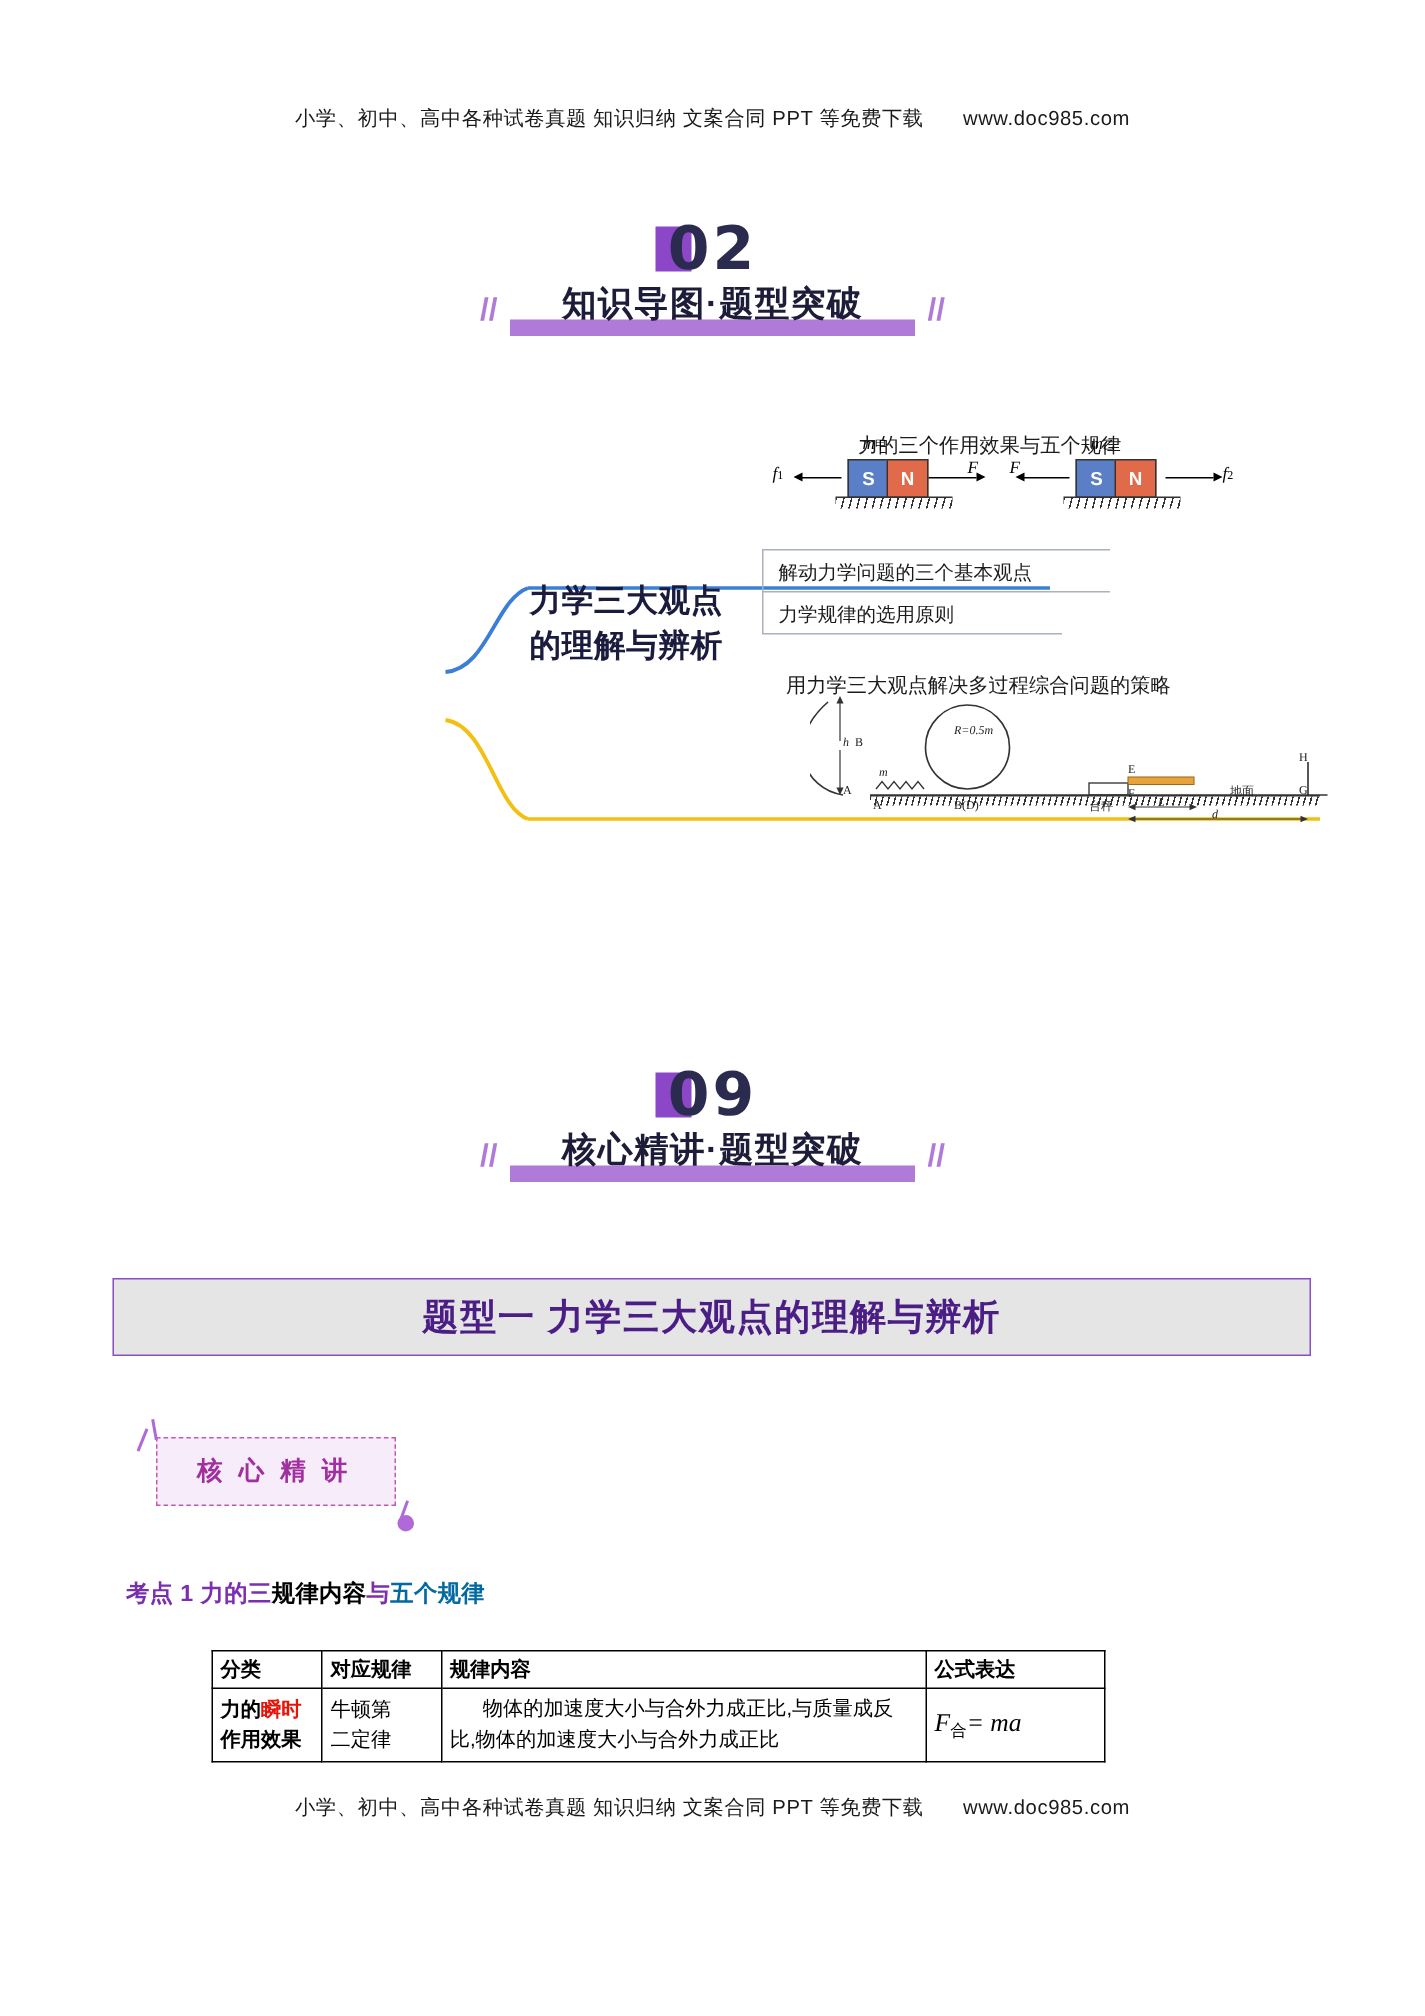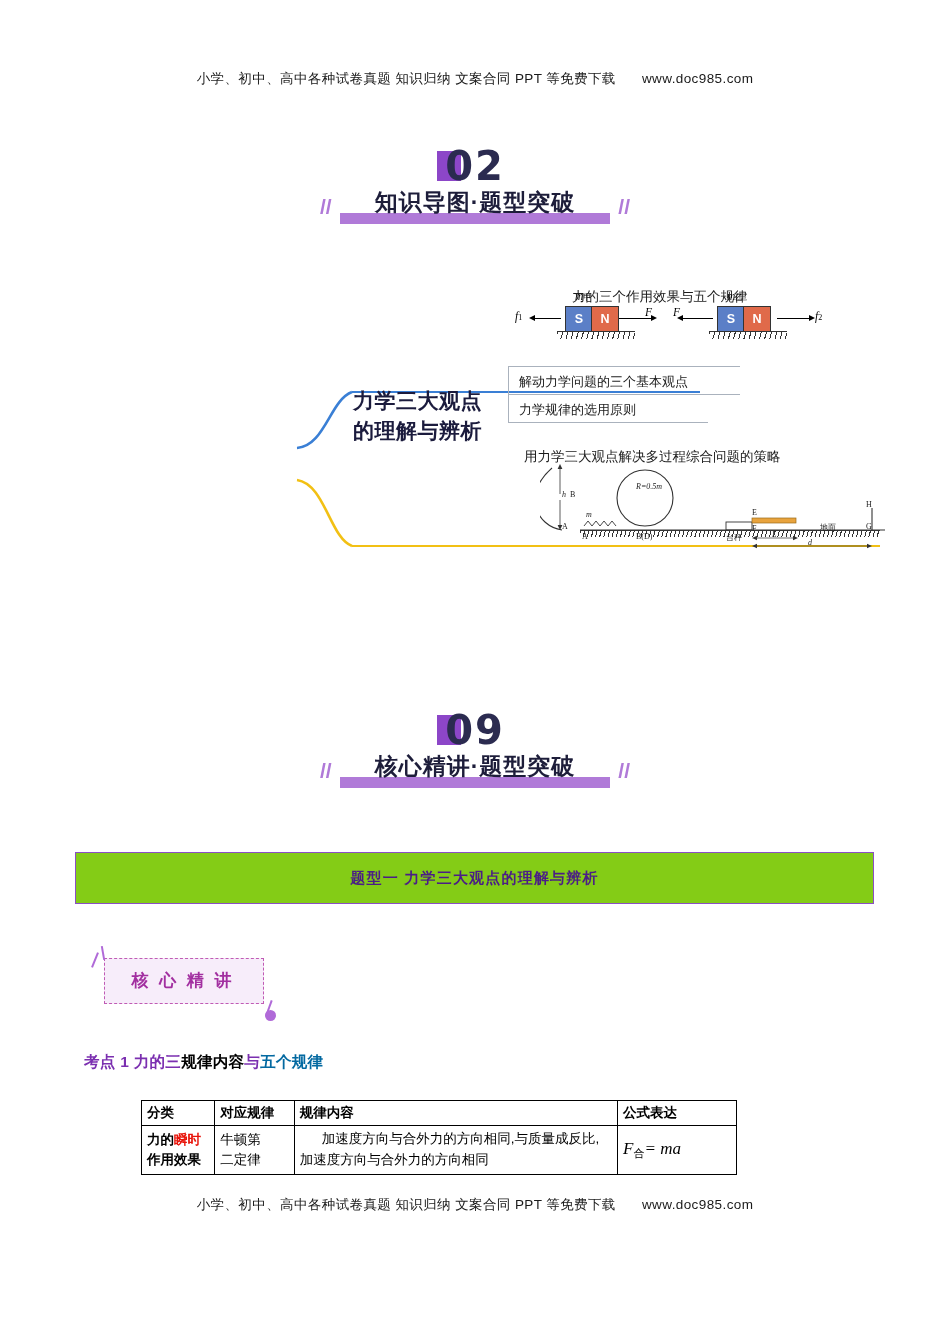--- a/index.html
+++ b/index.html
@@ -202,25 +202,25 @@
   }
 
   
   .type-box {
     position: absolute;
     left: 75px;
     top: 852px;
     width: 797px;
     height: 50px;
     border: 1.6px solid #8a4fc4;
-    background: #84cc16;
+    background: #e5e5e5;
     display: flex;
     align-items: center;
     justify-content: center;
-    font-size: 15px;
+    font-size: 24px;
     font-weight: bold;
     color: #4b1e86;
     letter-spacing: 1.2px;
     text-align: center;
   }
 
   
   .jiangbox {
     position: absolute;
     left: 104px;
@@ -467,21 +467,21 @@
       <th class="col2">对应规律</th>
       <th class="col3">规律内容</th>
       <th class="col4">公式表达</th>
     </tr>
     <tr>
       <td class="cell-c1">
         <span>力的</span><span class="red">瞬时</span><br>
         <span>作用效果</span>
       </td>
       <td class="cell-c2">牛顿第<br>二定律</td>
-      <td class="cell-c3">加速度方向与合外力的方向相同,与质量成反比,加速度方向与合外力的方向相同</td>
+      <td class="cell-c3">物体的加速度大小与合外力成正比,与质量成反比,物体的加速度大小与合外力成正比</td>
       <td class="formula">
         <span>F</span><span class="sub">合</span><span>= ma</span>
       </td>
     </tr>
   </tbody>
     </table>
 
   <div class="watermark wm-bottom">
     <span>小学、初中、高中各种试卷真题  知识归纳  文案合同  PPT 等免费下载</span>
     <span class="url">www.doc985.com</span>

